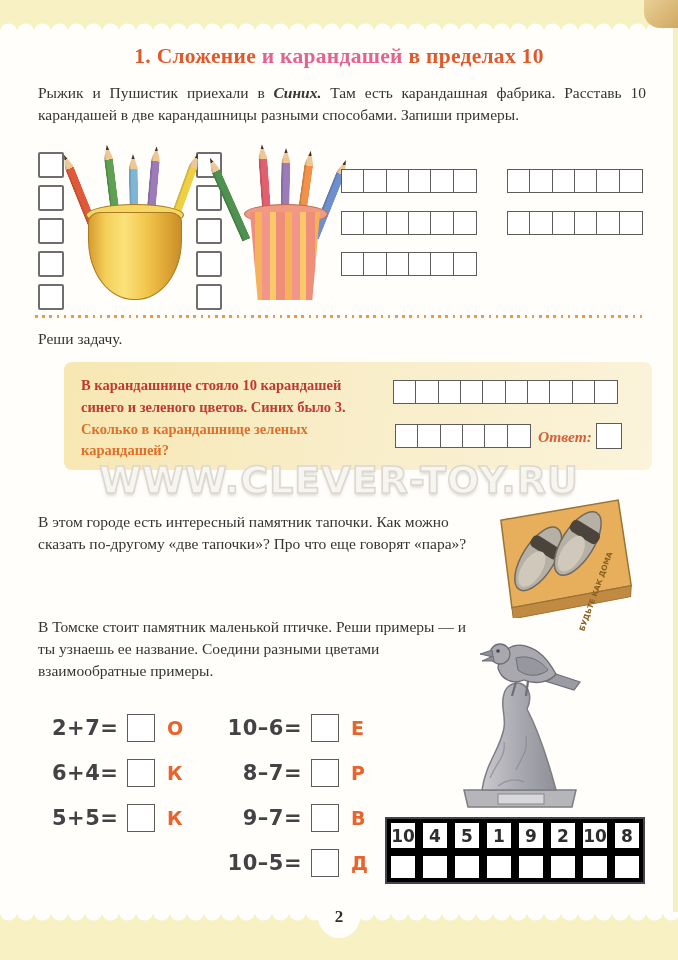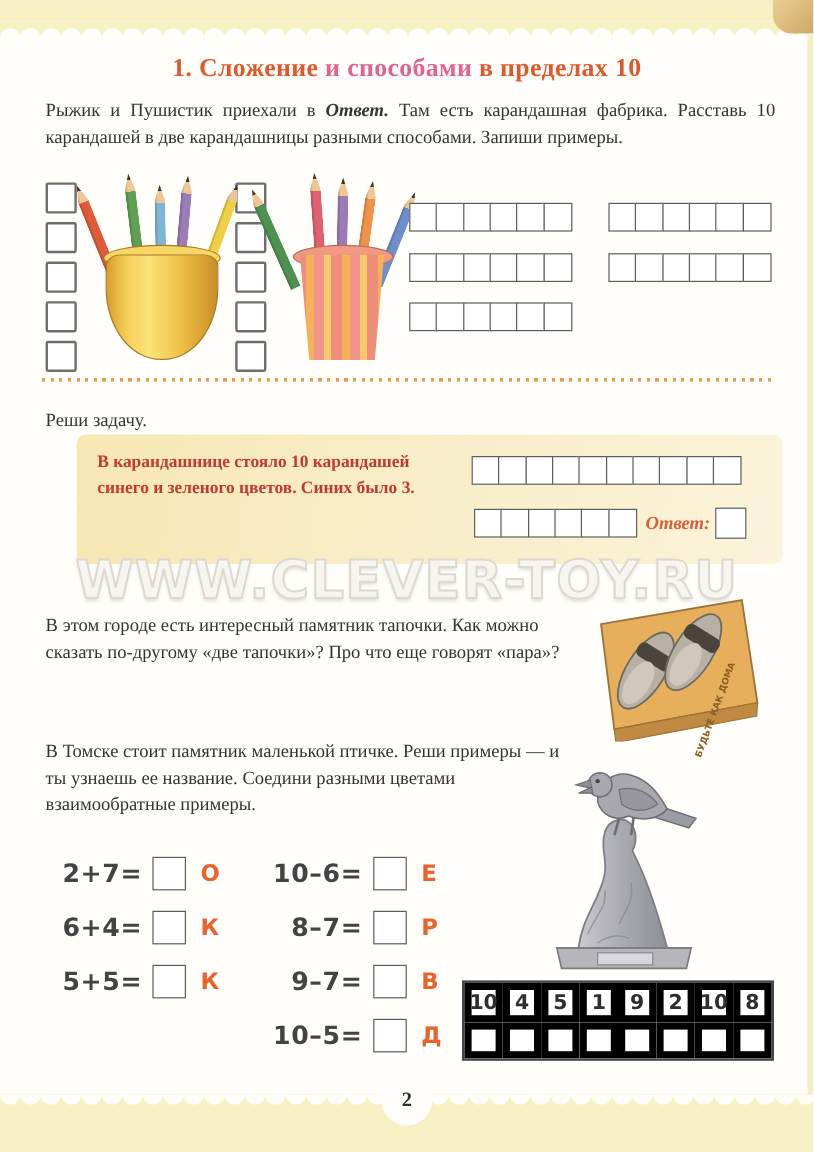--- a/index.html
+++ b/index.html
@@ -44,33 +44,33 @@
       background:#f6d765;border:1.5px solid #a97a22;border-radius:50%;}
   .cup2-body{position:absolute;left:12px;top:66px;width:78px;height:88px;z-index:3;
       background:repeating-linear-gradient(90deg,#ef8f7a 0 9px,#f6b25a 9px 16px,#f2958b 16px 24px,#f9c96a 24px 30px);
       clip-path:polygon(5% 0,95% 0,85% 100%,15% 100%);
       filter:drop-shadow(0 0 1px #b86a50);}
   .cup2-rim{position:absolute;left:10px;top:58px;width:82px;height:18px;z-index:2;
       background:#f09a84;border:1.5px solid #b86a50;border-radius:50%;}
   
   .dots{position:absolute;left:35px;top:315px;width:610px;height:3px;
       background:repeating-linear-gradient(90deg,#ea9a45 0 2.6px,rgba(0,0,0,0) 2.6px 7.2px);}
-  #solve-label{left:38px;top:328px;margin-top:12px;}
+  #solve-label{left:38px;top:328px;}
   .taskbox{position:absolute;left:64px;top:362px;width:588px;height:108px;border-radius:8px;
       background:linear-gradient(100deg,#f7e7b2 0%,#f8edc7 45%,#fbf3da 100%);}
   .taskbox .text{position:absolute;left:17px;top:13px;width:320px;font-weight:bold;
       font-size:14.5px;line-height:1.5;}
   .tb-red{color:#c13a32;} .tb-orange{color:#df6f2a;}
   .answer-label{position:absolute;left:538px;top:428px;font-style:italic;font-weight:bold;
       font-size:15.5px;color:#d5603a;}
   .abox{position:absolute;left:596px;top:423px;width:24px;height:24px;background:#fff;
       border:1.7px solid #5c5c5c;}
   
   .watermark{position:absolute;left:0;top:458px;width:678px;text-align:center;
-      font-family:"DejaVu Sans",sans-serif;font-weight:800;font-size:44px;letter-spacing:1px;
+      font-family:"DejaVu Sans",sans-serif;font-weight:800;font-size:38px;letter-spacing:1px;
       color:#f7f5f0;-webkit-text-stroke:1.6px #dcd8cf;
       text-shadow:0 3px 3px rgba(130,125,115,.25);z-index:5;pointer-events:none;}
   
   #slippers-text{left:38px;top:511px;width:448px;}
   #bird-text{left:38px;top:616px;width:435px;}
   .slippers-art{position:absolute;left:478px;top:486px;width:170px;height:132px;}
   .statue-art{position:absolute;left:446px;top:610px;width:148px;height:202px;}
   
   .excol{position:absolute;display:flex;flex-direction:column;gap:17px;
       font-family:"DejaVu Sans",sans-serif;}
@@ -78,40 +78,40 @@
   .ex-row{display:flex;align-items:center;height:28px;}
   .ex-expr{font-weight:bold;font-size:21px;color:#434345;letter-spacing:.5px;
       width:66px;text-align:right;}
   #ex-right .ex-expr{width:84px;}
   .ex-box{width:26px;height:26px;background:#fff;border:1.7px solid #5c5c5c;margin-left:9px;}
   .ex-letter{font-weight:bold;font-size:19px;color:#e9632c;margin-left:12px;}
   
   .atable{position:absolute;left:385px;top:817px;display:grid;
       grid-template-columns:repeat(8,32px);grid-auto-rows:33px 30px;
       border:2px solid #44444a;background:#fff;font-family:"DejaVu Sans",sans-serif;}
-  .tcell{border:6px solid #000000;display:flex;align-items:center;justify-content:center;
+  .tcell{border:4px solid #000000;display:flex;align-items:center;justify-content:center;
       font-weight:bold;font-size:17px;color:#2e2e30;}
   .tcell.empty{background:#fff;}
 </style>
 </head>
 <body>
 
 <div class="page">
 
   <div class="band-top"></div>
   <div class="scallop-top"></div>
   <div class="corner-tr"></div>
   <div class="edge-right"></div>
 
   <div class="title">
-    <span class="t-orange">1. Сложение </span><span class="t-pink">и способами </span><span class="t-orange">в пределах 10</span>
+    <span class="t-orange">1. Сложение </span><span class="t-pink">и карандашей </span><span class="t-orange">в пределах 10</span>
   </div>
 
   <div class="para" id="intro">
-    <span>Рыжик и Пушистик приехали в </span><b><i><span>Ответ.</span></i></b><span> Там есть карандашная фабрика. Расставь 10 карандашей в две карандашницы разными способами. Запиши примеры.</span>
+    <span>Рыжик и Пушистик приехали в </span><b><i><span>Синих.</span></i></b><span> Там есть карандашная фабрика. Расставь 10 карандашей в две карандашницы разными способами. Запиши примеры.</span>
   </div>
 
   <div class="cbcol" style="left:38px;top:152px;">
       <div class="cb"></div>
       <div class="cb"></div>
       <div class="cb"></div>
       <div class="cb"></div>
       <div class="cb"></div>
     </div>
   <div class="cbcol" style="left:196px;top:152px;">
@@ -183,20 +183,22 @@
       <div class="cell"></div>
     </div>
 
   <div class="dots"></div>
   <div class="para" id="solve-label">Реши задачу.</div>
 
   <div class="taskbox">
     <div class="text">
       <div class="tb-red">В карандашнице стояло 10 карандашей</div>
       <div class="tb-red">синего и зеленого цветов. Синих было 3.</div>
+      <div class="tb-orange">Сколько в карандашнице зеленых</div>
+      <div class="tb-orange">карандашей?</div>
     </div>
   </div>
   <div class="cellrow" style="left:393px;top:380px;">
       <div class="cell"></div>
       <div class="cell"></div>
       <div class="cell"></div>
       <div class="cell"></div>
       <div class="cell"></div>
       <div class="cell"></div>
       <div class="cell"></div>

